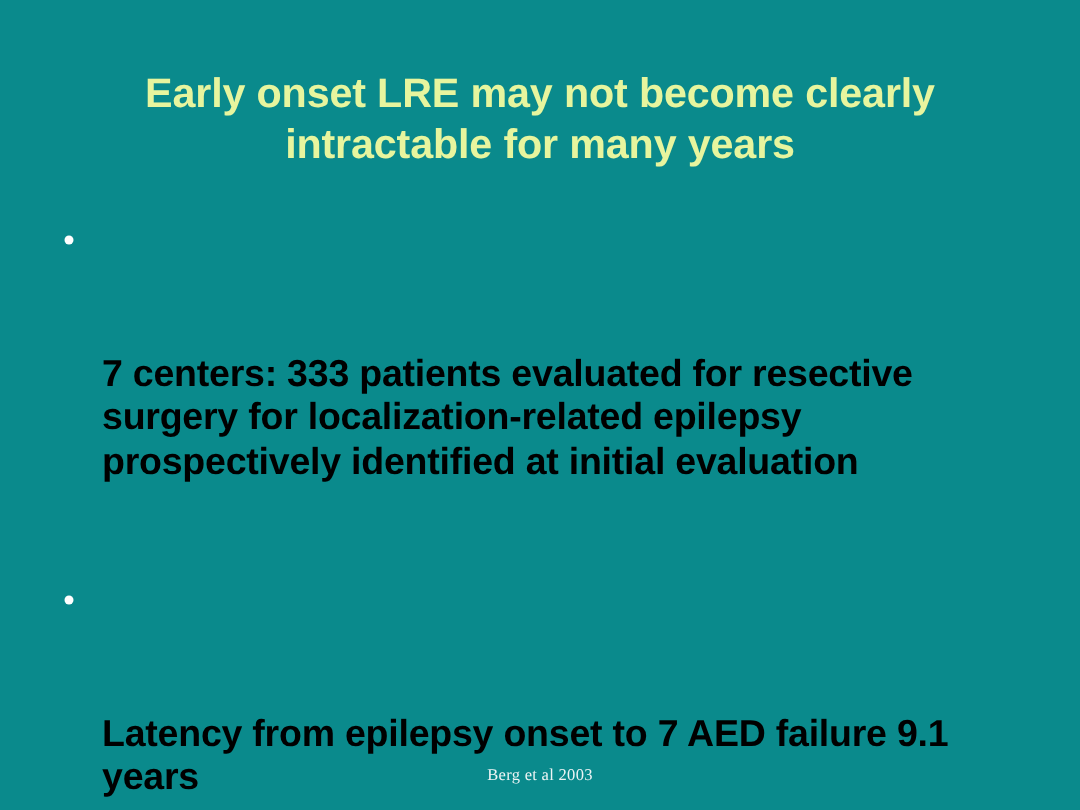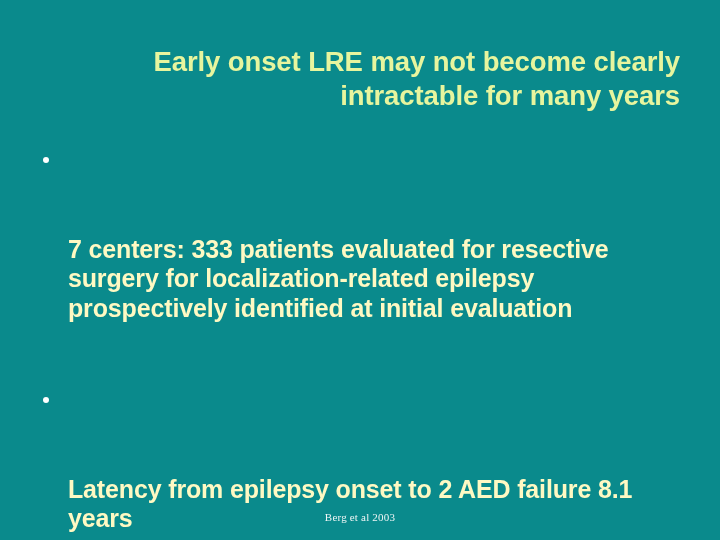--- a/index.html
+++ b/index.html
@@ -20,21 +20,21 @@
     box-sizing: border-box;
     overflow: hidden;
   }
 
   
   #title-block {
     position: absolute;
     left: 40px;
     top: 46px;
     width: 640px;
-    text-align: right;
+    text-align: center;
   }
   .title-line {
     color: #e7f59e;
     font-family: "Liberation Sans", sans-serif;
     font-weight: bold;
     font-size: 27.5px;
     line-height: 31px;
     letter-spacing: -0.1px;
     white-space: nowrap;
   }
@@ -52,21 +52,21 @@
   #body-block {
     position: absolute;
     left: 38px;
     top: 146px;
     width: 650px;
   }
   .bullet-item {
     position: relative;
     padding-left: 30px;
     margin-bottom: 4px;
-    color: #fef9c3;
+    color: #000000;
     font-family: "Liberation Sans", sans-serif;
     font-weight: bold;
     font-size: 25px;
     line-height: 29.5px;
     letter-spacing: -0.15px;
     white-space: pre-wrap;
   }
   .bullet-item .bullet-dot {
     position: absolute;
     left: 5px;
@@ -109,21 +109,21 @@
 
   <div id="body-block">
 
     <div class="bullet-item">
       <span class="bullet-dot"></span>
       <span class="bullet-text">7 centers: 333 patients evaluated for resective surgery for localization-related epilepsy prospectively identified at initial evaluation</span>
     </div>
 
     <div class="bullet-item">
       <span class="bullet-dot"></span>
-      <span class="bullet-text">Latency from epilepsy onset to 2 AED failure 8.1 years</span>
+      <span class="bullet-text">Latency from epilepsy onset to 7 AED failure 9.1 years</span>
     </div>
 
   </div>
 
   <div id="footer-block">
     <span id="footer-citation">Berg et al 2003</span>
   </div>
 
 </div>
 

